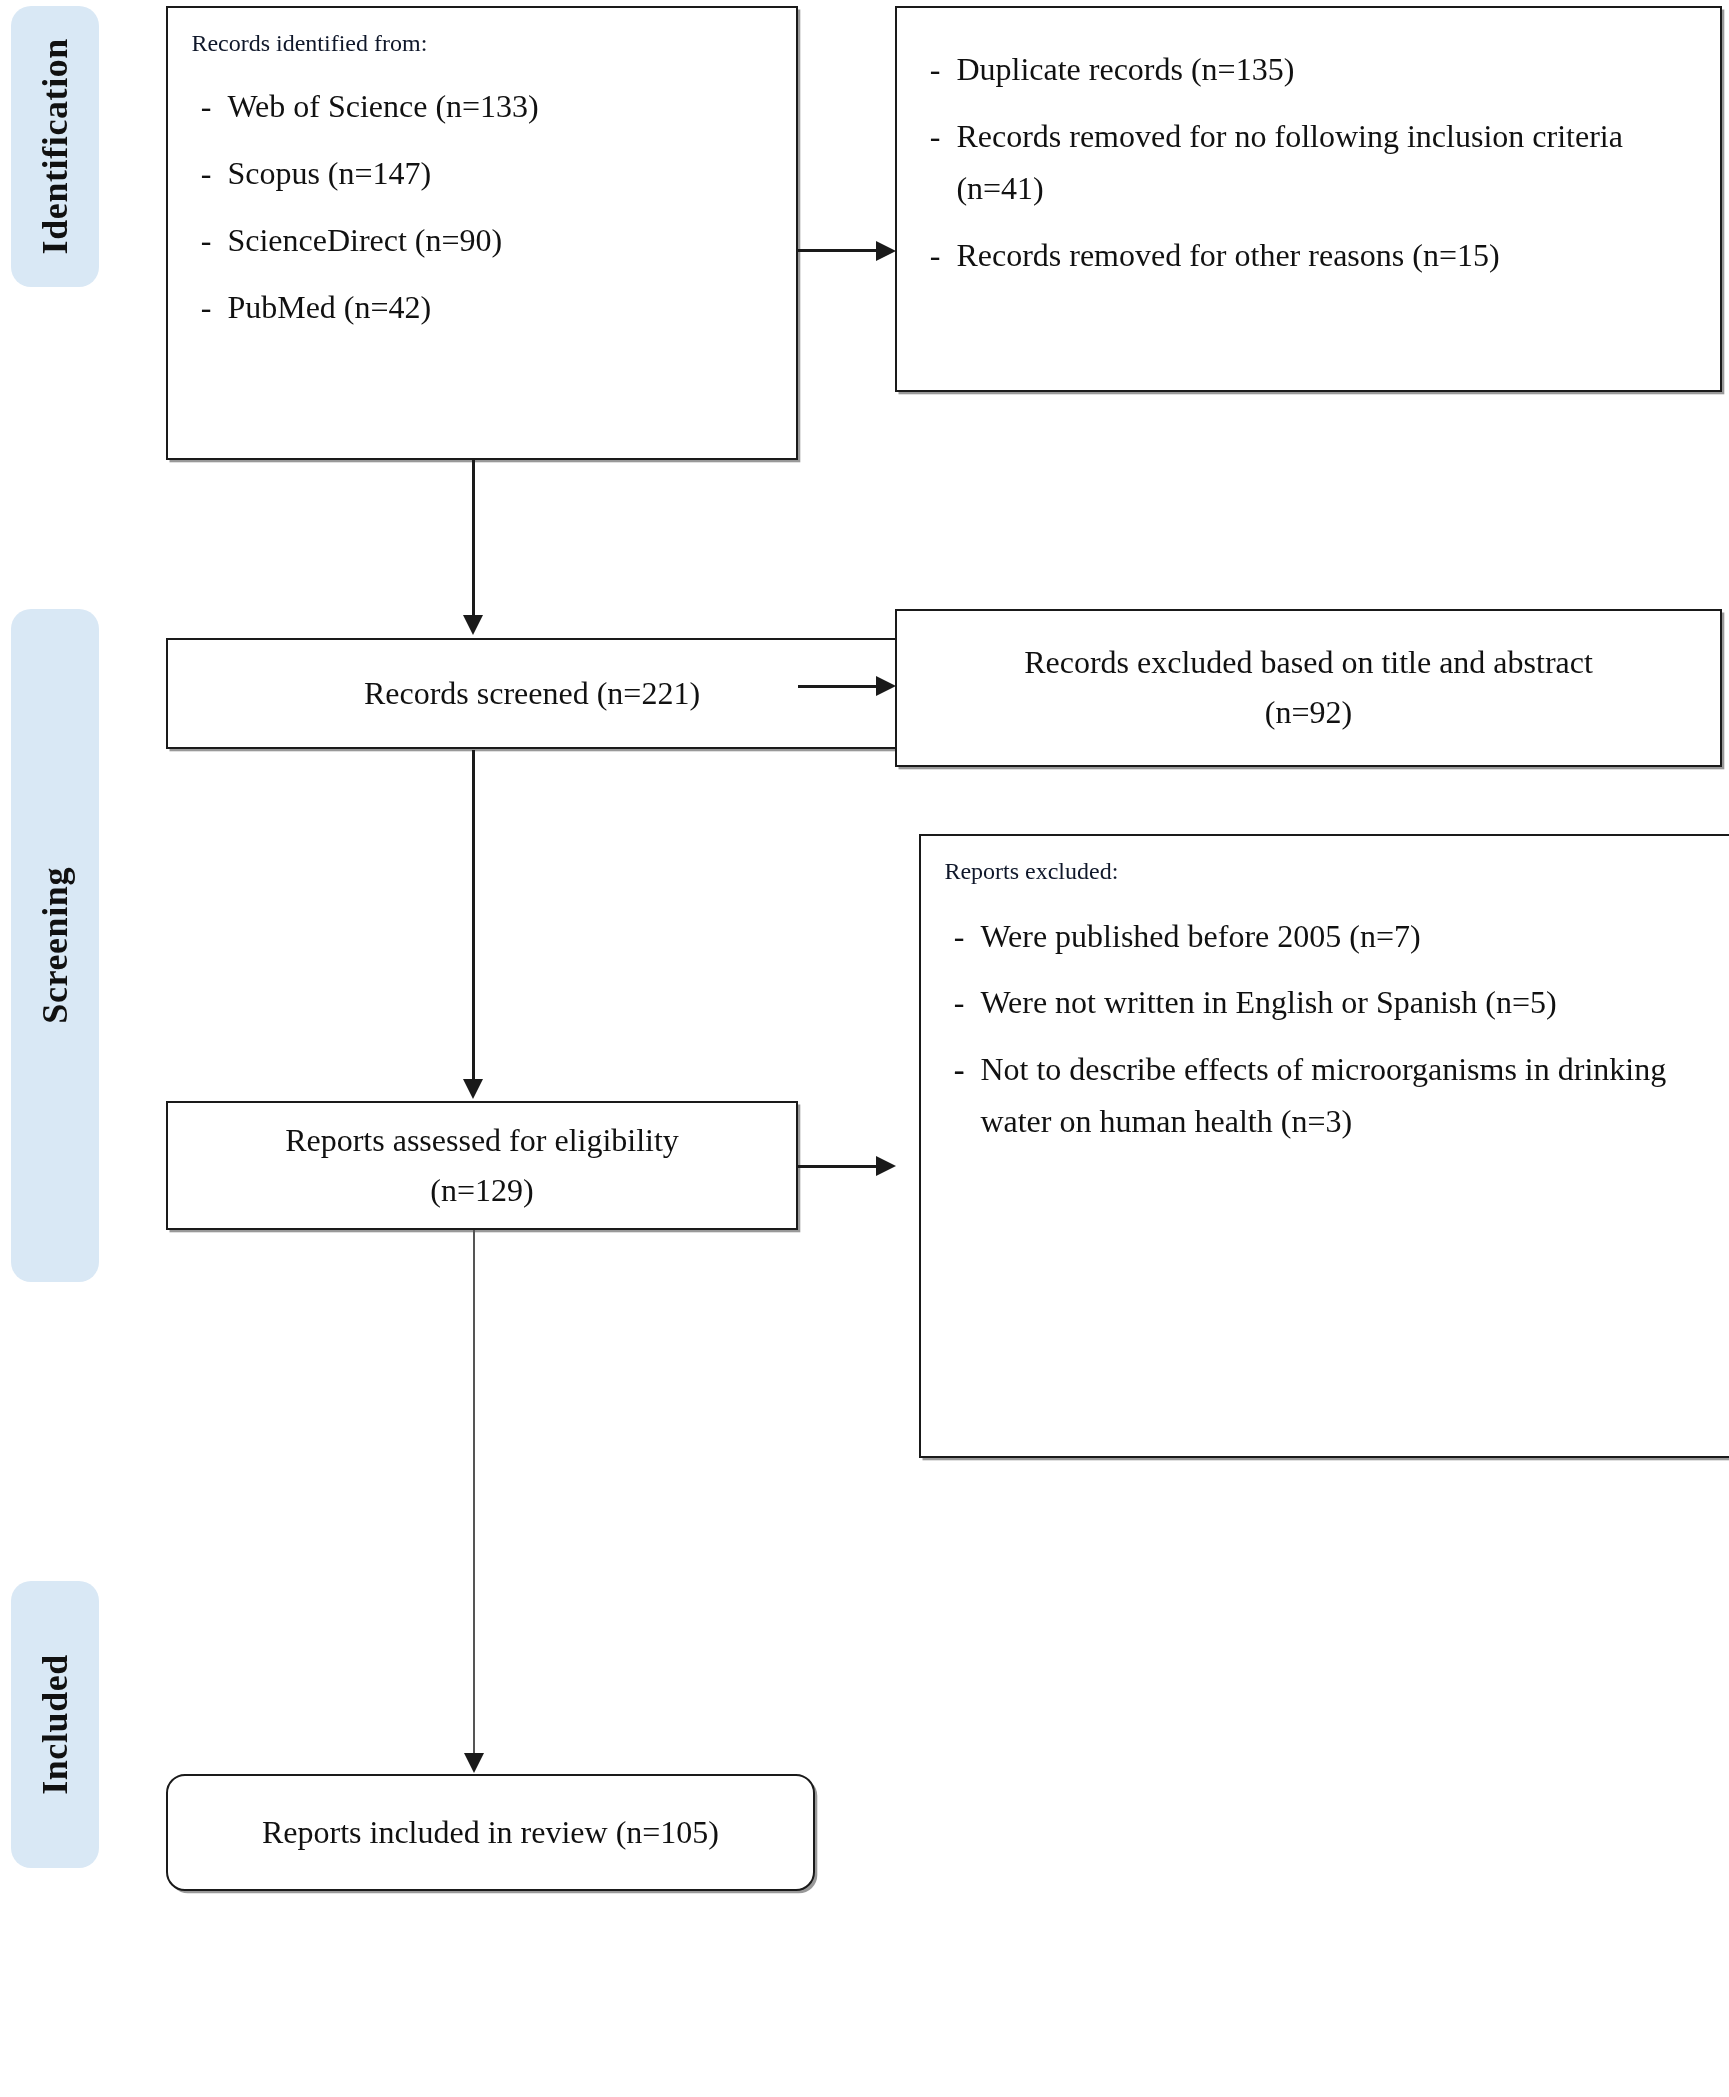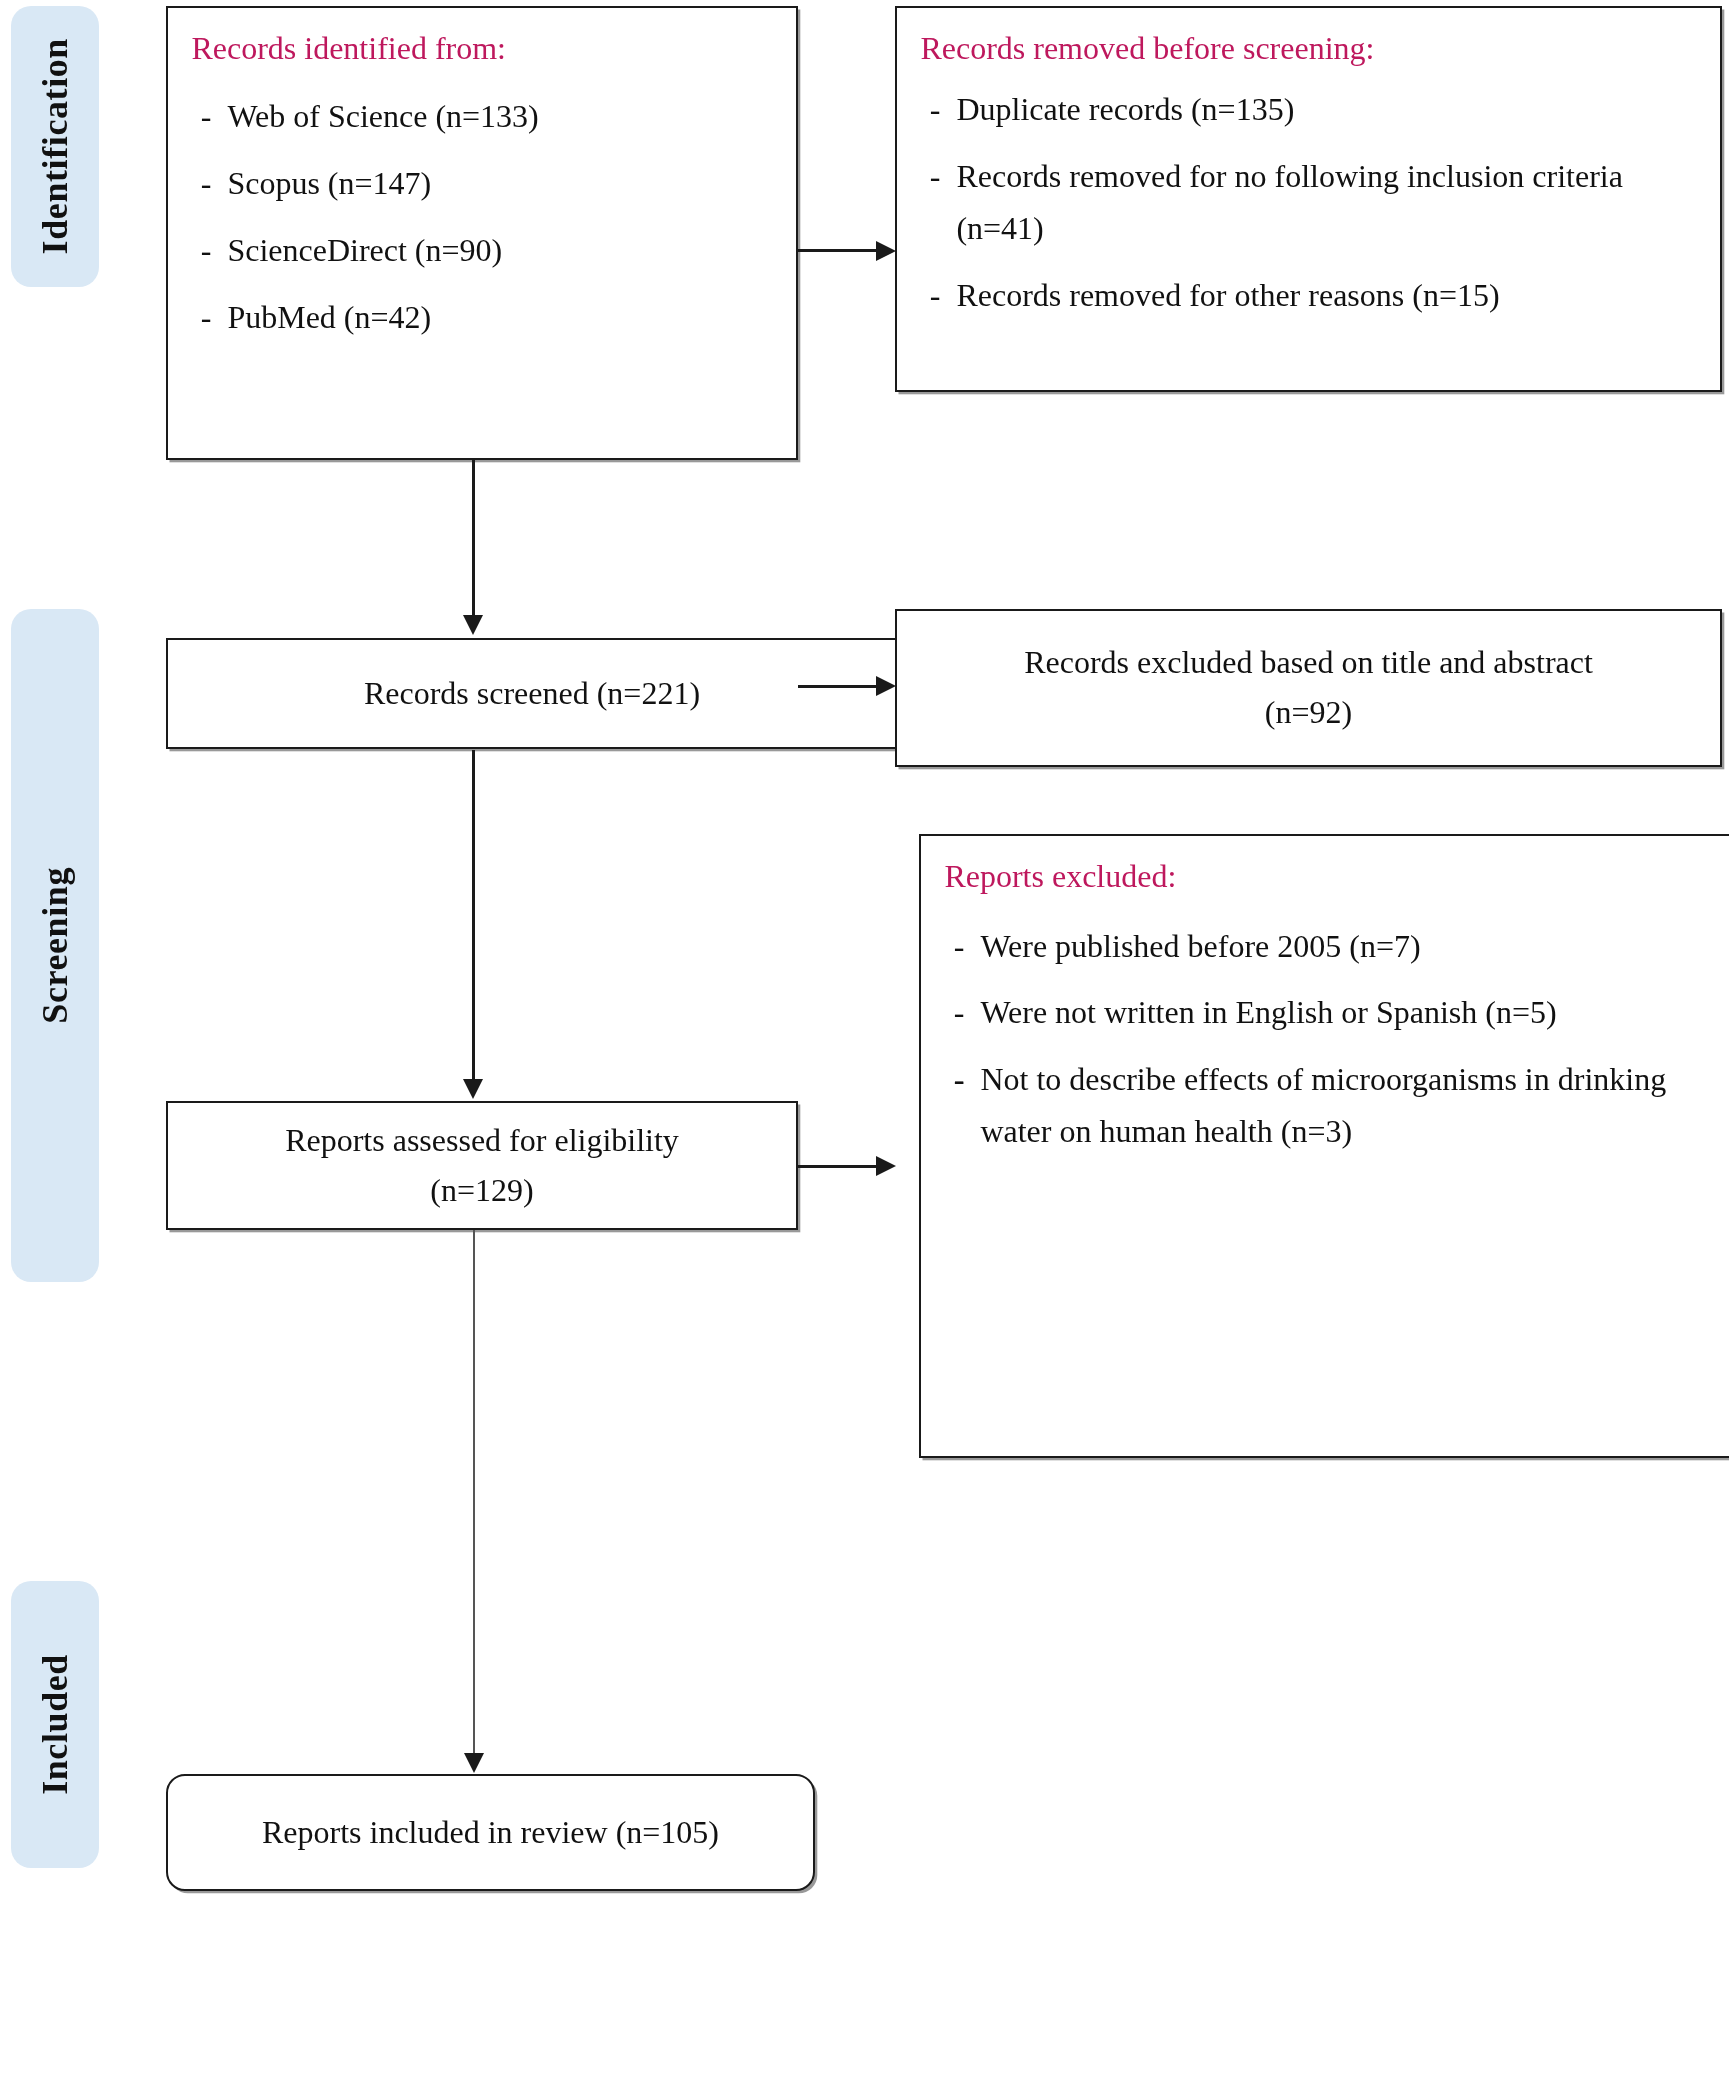--- a/index.html
+++ b/index.html
@@ -56,23 +56,23 @@
     flex-direction: column;
     justify-content: flex-start;
   }
   .box-inner.center {
     justify-content: center;
     align-items: center;
     text-align: center;
   }
 
   .box-title {
-    font-size: 32px;
+    font-size: 24px;
     line-height: 1.25;
-    color: #be185d;
+    color: #0f172a;
     white-space: pre-line;
   }
   .box-center-text {
     font-size: 32px;
     line-height: 1.55;
     color: #111111;
     text-align: center;
     white-space: pre-line;
   }
 
@@ -149,21 +149,20 @@
         <li><span class="dash">-</span><span>Web of Science (n=133)</span></li>
         <li><span class="dash">-</span><span>Scopus (n=147)</span></li>
         <li><span class="dash">-</span><span>ScienceDirect (n=90)</span></li>
         <li><span class="dash">-</span><span>PubMed (n=42)</span></li>
       </ul>
     </div>
   </div>
 
   <div class="flow-box" style="left:895px; top:5.9px; width:827px; height:386px;">
     <div class="box-inner">
-      <div class="box-title">Records removed before screening:</div>
       <ul class="box-list" style="margin-top:16.4px;">
         <li><span class="dash">-</span><span>Duplicate records (n=135)</span></li>
         <li><span class="dash">-</span><span>Records removed for no following inclusion criteria (n=41)</span></li>
         <li><span class="dash">-</span><span>Records removed for other reasons (n=15)</span></li>
       </ul>
     </div>
   </div>
 
   <div class="h-line" style="left:798px; top:249px; width:80px;"></div>
   <div class="arrow-right" style="left:876px; top:241px;"></div>

